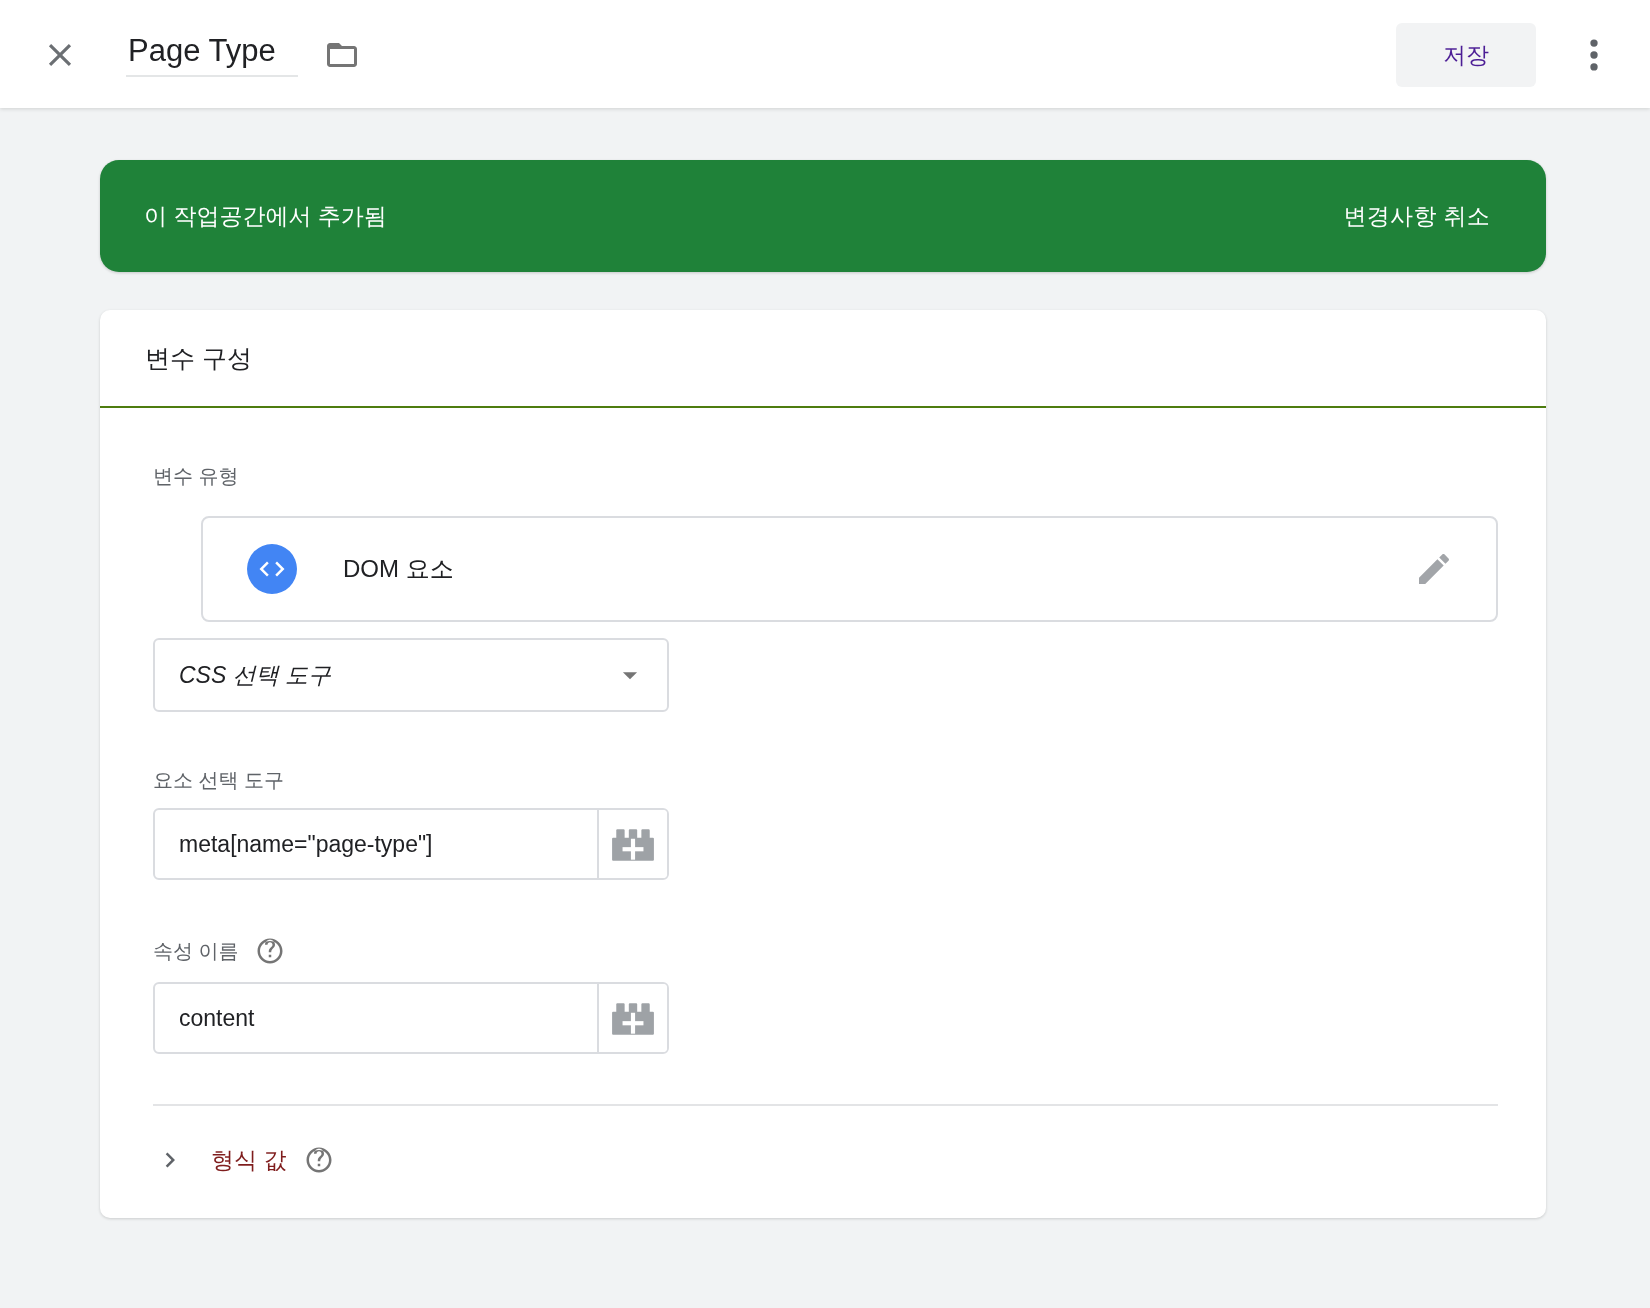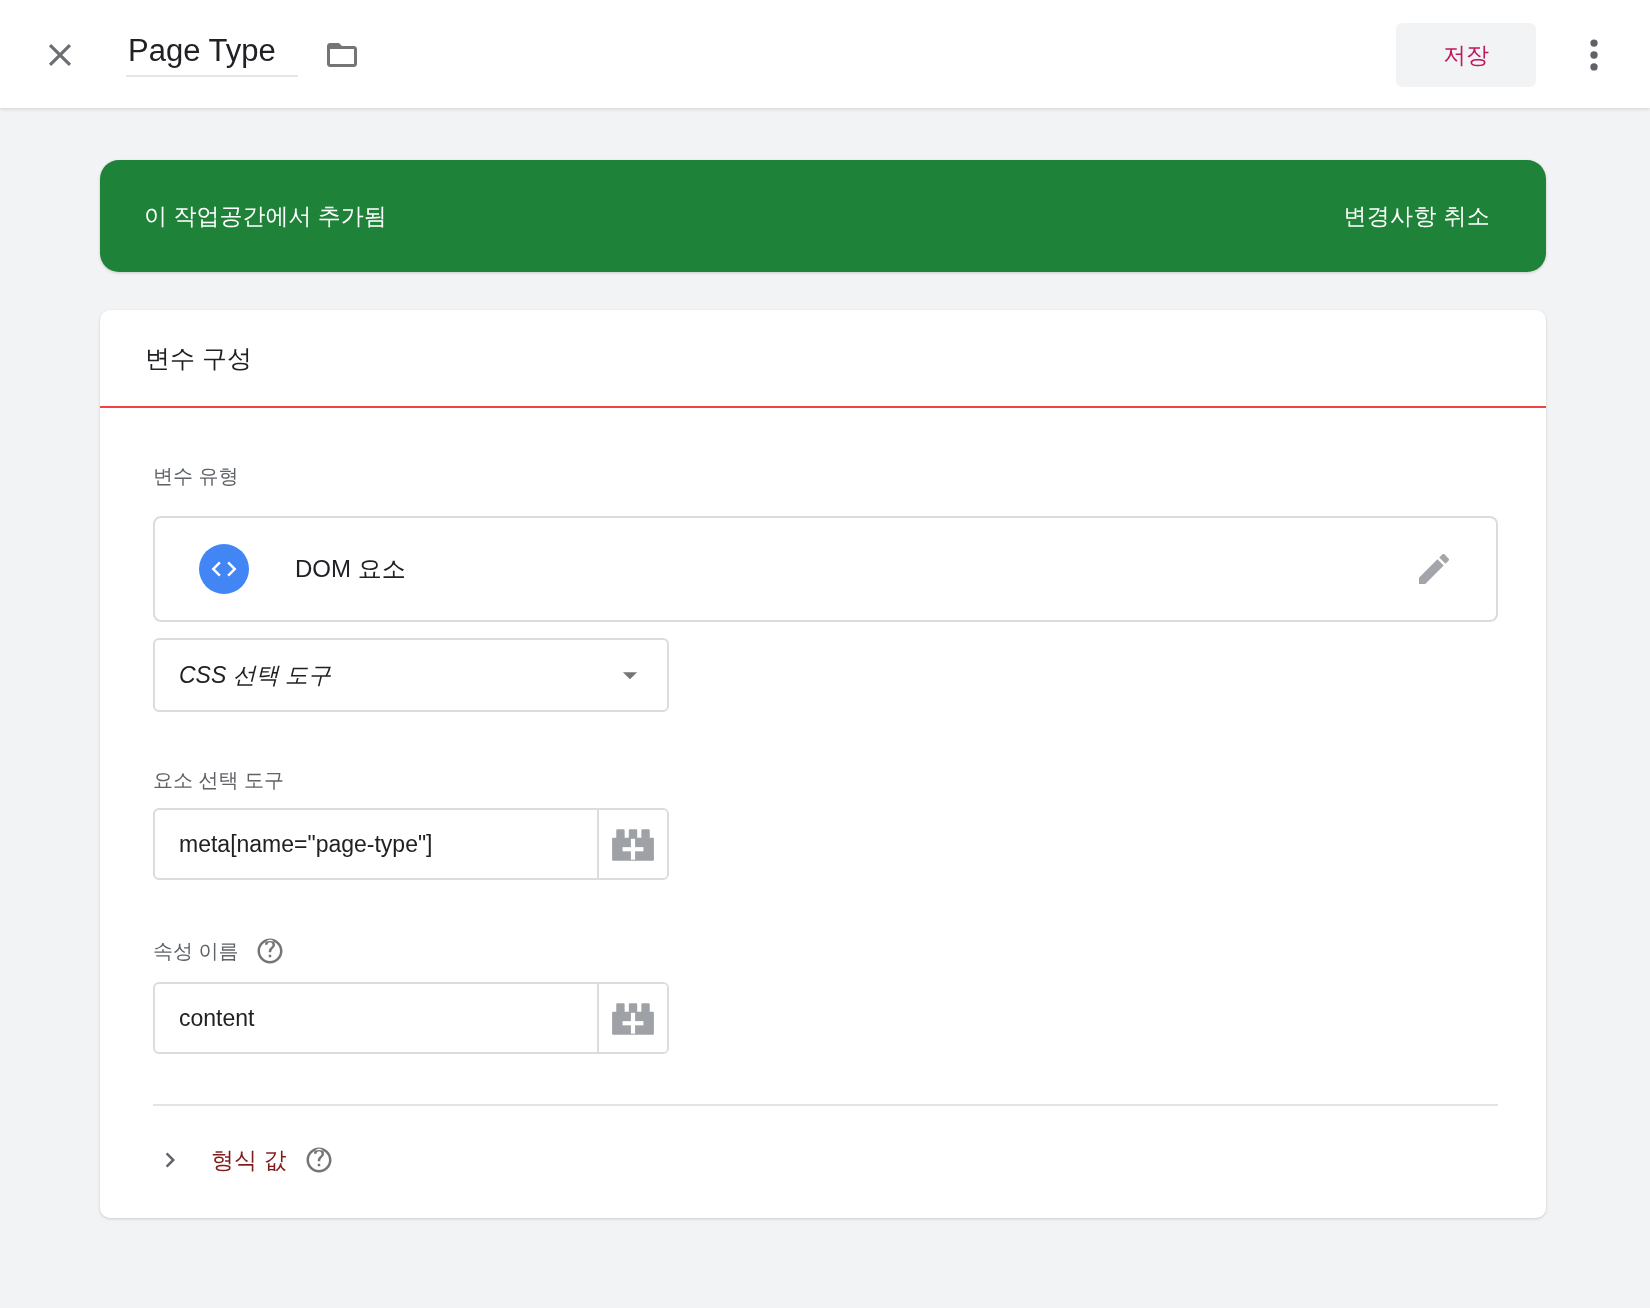--- a/index.html
+++ b/index.html
@@ -37,21 +37,21 @@
     color: #202124;
     padding: 0 22px 7px 2px;
     border-bottom: 2px solid #e4e6e7;
     line-height: 1.15;
   }
   .folder-wrap { margin-left: 26px; }
   .topbar-spacer { flex: 1; }
   .save-btn {
     border: none;
     background: #f2f3f4;
-    color: #be185d;
+    color: #4c1d95;
     font-family: Liberation Mono, monospace;
     font-size: 23px;
     width: 140px;
     height: 64px;
     border-radius: 6px;
     cursor: default;
   }
   .kebab-wrap { margin-left: 32px; }
 
   
@@ -93,21 +93,21 @@
     background: #ffffff;
     border-radius: 10px;
     box-shadow: 0 1px 3px rgba(0,0,0,0.16);
     overflow: hidden;
   }
   .card-header {
     height: 98px;
     display: flex;
     align-items: center;
     padding: 0 45px;
-    border-bottom: 2px solid #ef4444;
+    border-bottom: 2px solid #4d7c0f;
     font-size: 25px;
     color: #202124;
   }
   .card-body { padding: 0 48px 32px 53px; }
 
   .field-label {
     margin-top: 56px;
     font-size: 20px;
     color: #5f6368;
     line-height: 24px;
@@ -118,20 +118,21 @@
 
   
   .type-box {
     margin-top: 28px;
     height: 106px;
     border: 2px solid #dadce0;
     border-radius: 8px;
     display: flex;
     align-items: center;
     padding: 0 38px 0 44px;
+    margin-left: 48px;
   }
   .type-icon {
     width: 50px;
     height: 50px;
     border-radius: 50%;
     background: #4285f4;
     display: flex;
     align-items: center;
     justify-content: center;
     flex: none;

